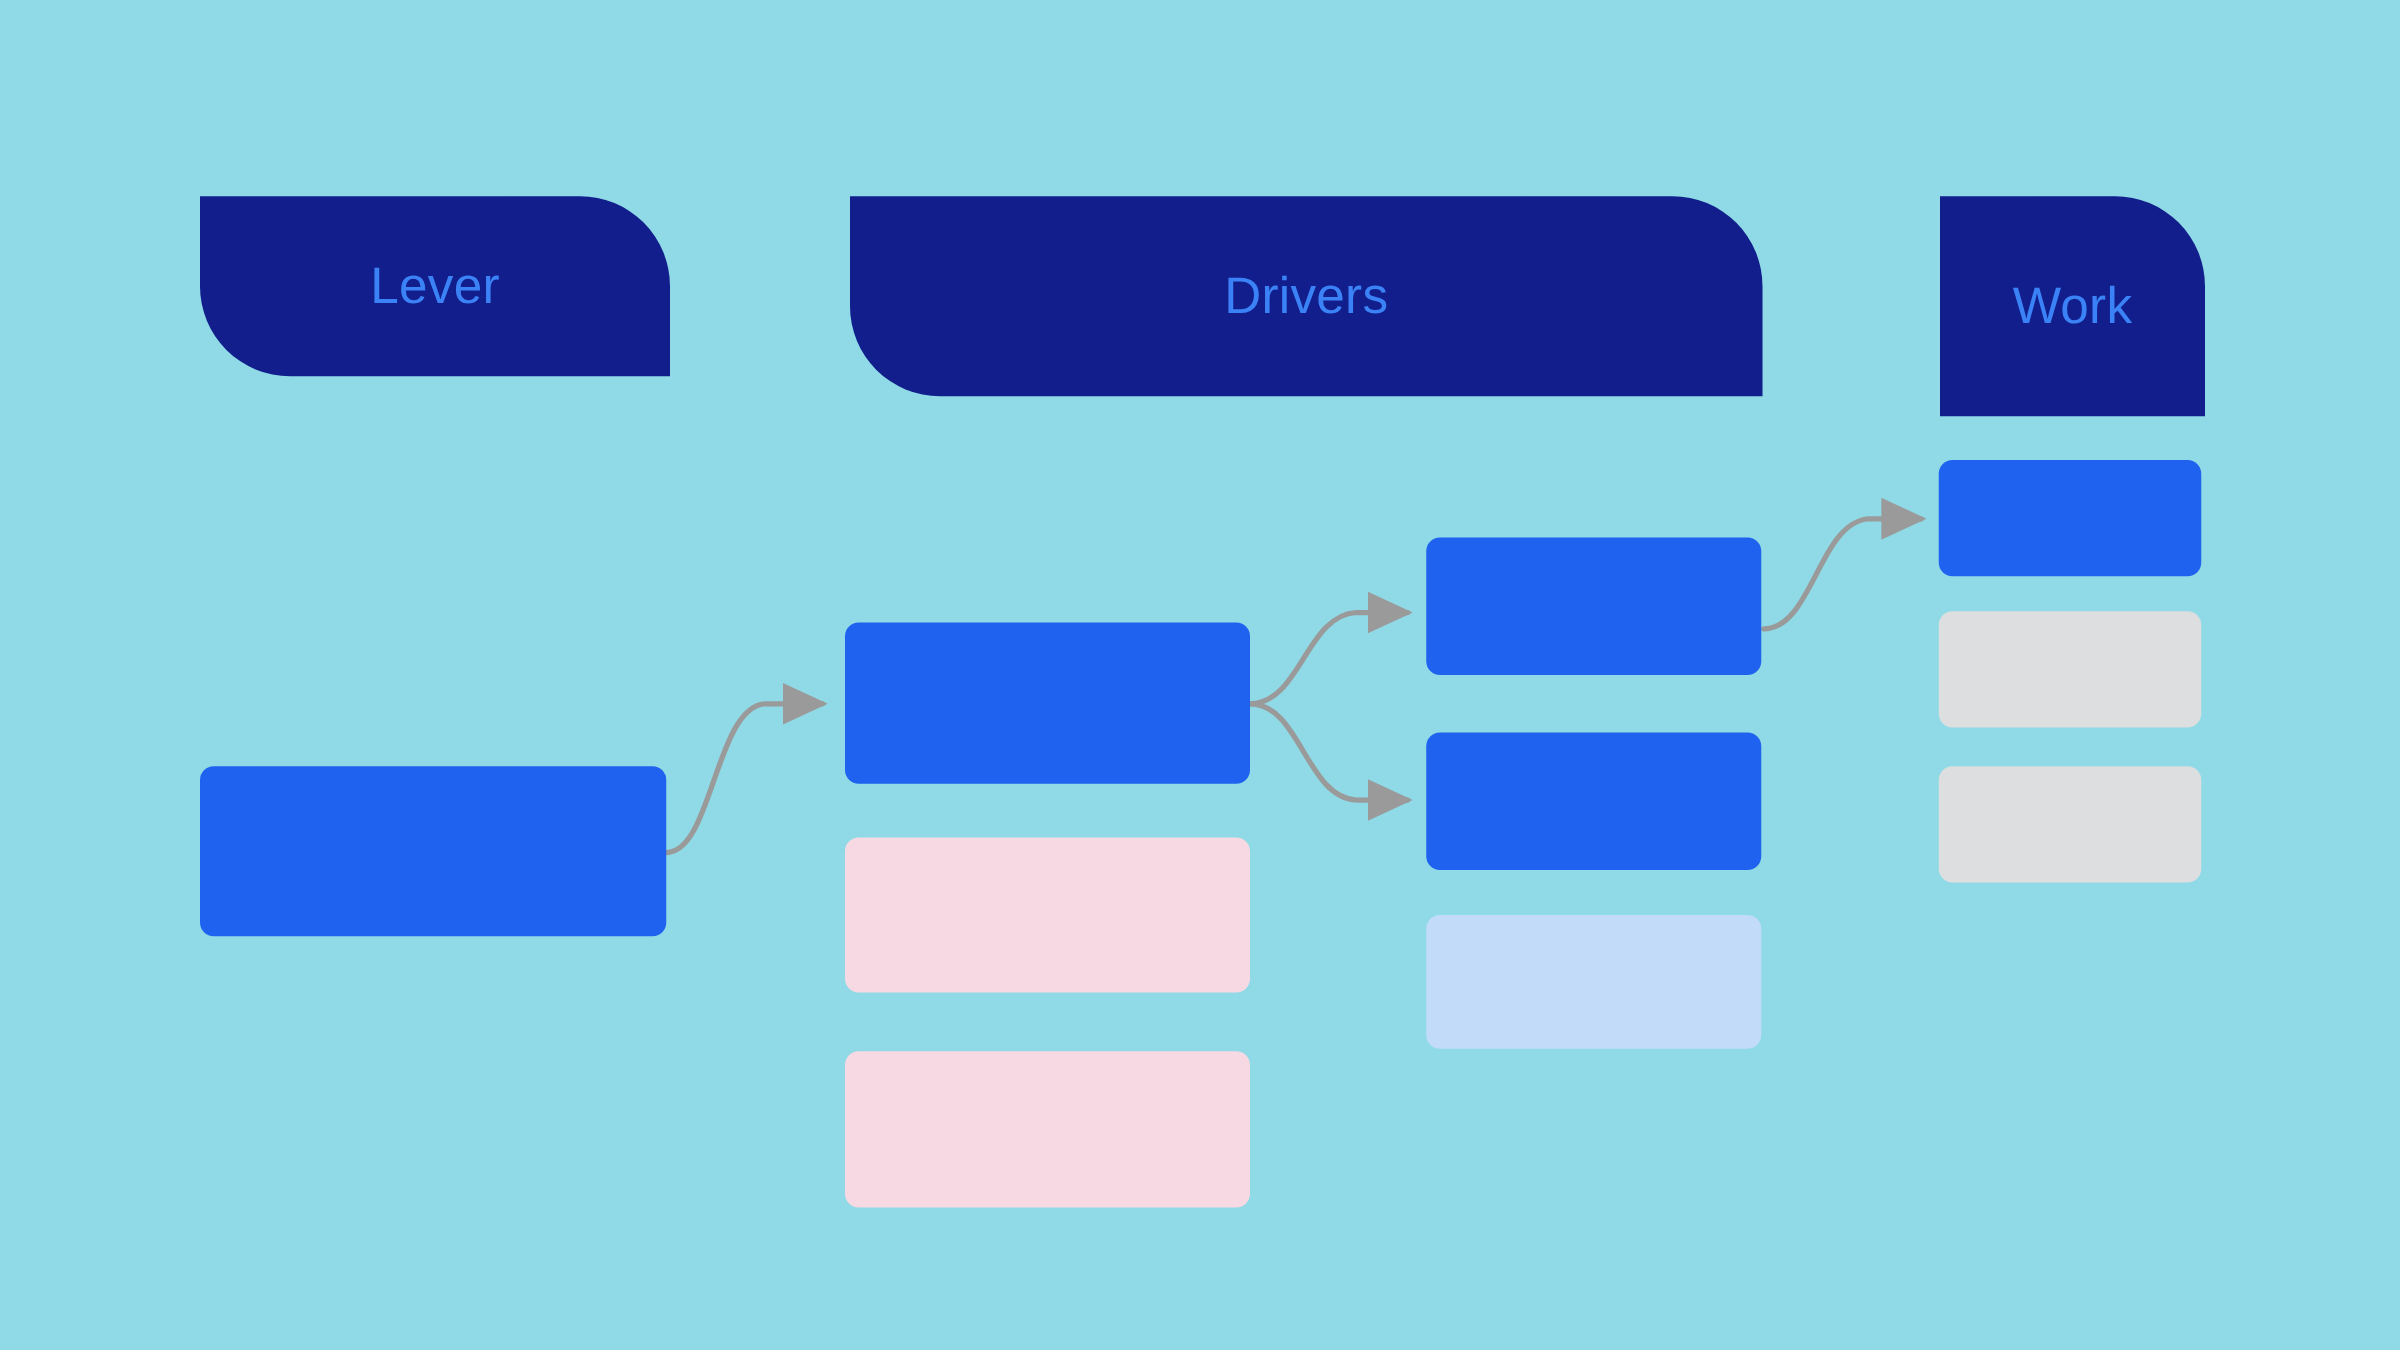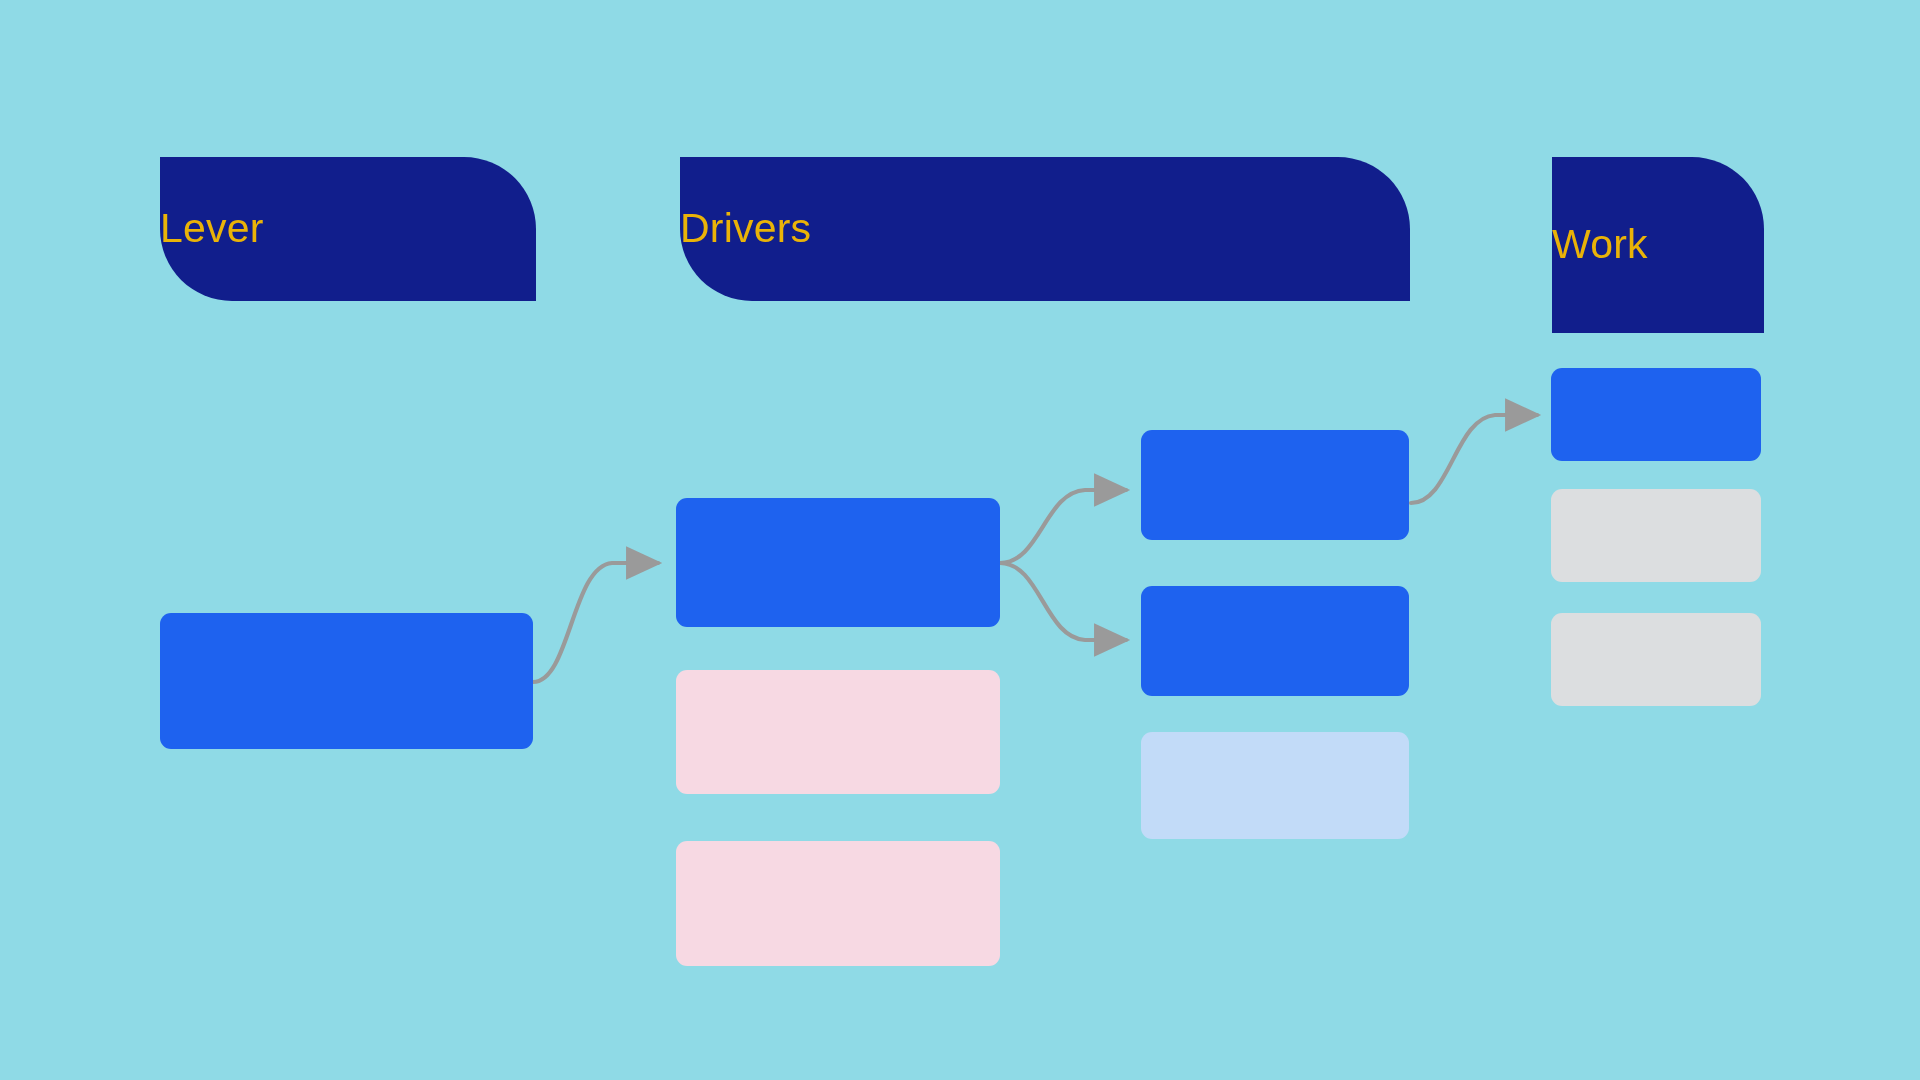--- a/index.html
+++ b/index.html
@@ -18,23 +18,24 @@
     position: relative;
     width: 1920px;
     height: 1080px;
     background: #8fdae6;
   }
 
   
   .banner {
     position: absolute;
     background: #111e8c;
-    color: #eab308;
+    color: #3b82f6;
     display: flex;
     align-items: center;
+    justify-content: center;
     font-size: 41px;
     font-weight: 400;
     letter-spacing: 0.2px;
     line-height: 1;
     box-sizing: border-box;
   }
   .banner-label {
     display: block;
     white-space: nowrap;
     transform: translateY(-1px);
@@ -47,21 +48,21 @@
     height: 144px;
     border-top-left-radius: 0;
     border-top-right-radius: 72px;
     border-bottom-right-radius: 0;
     border-bottom-left-radius: 72px;
   }
   .banner-drivers {
     left: 680px;
     top: 157px;
     width: 730px;
-    height: 144px;
+    height: 160px;
     border-top-left-radius: 0;
     border-top-right-radius: 72px;
     border-bottom-right-radius: 0;
     border-bottom-left-radius: 72px;
   }
   .banner-work {
     left: 1552px;
     top: 157px;
     width: 212px;
     height: 176px;

